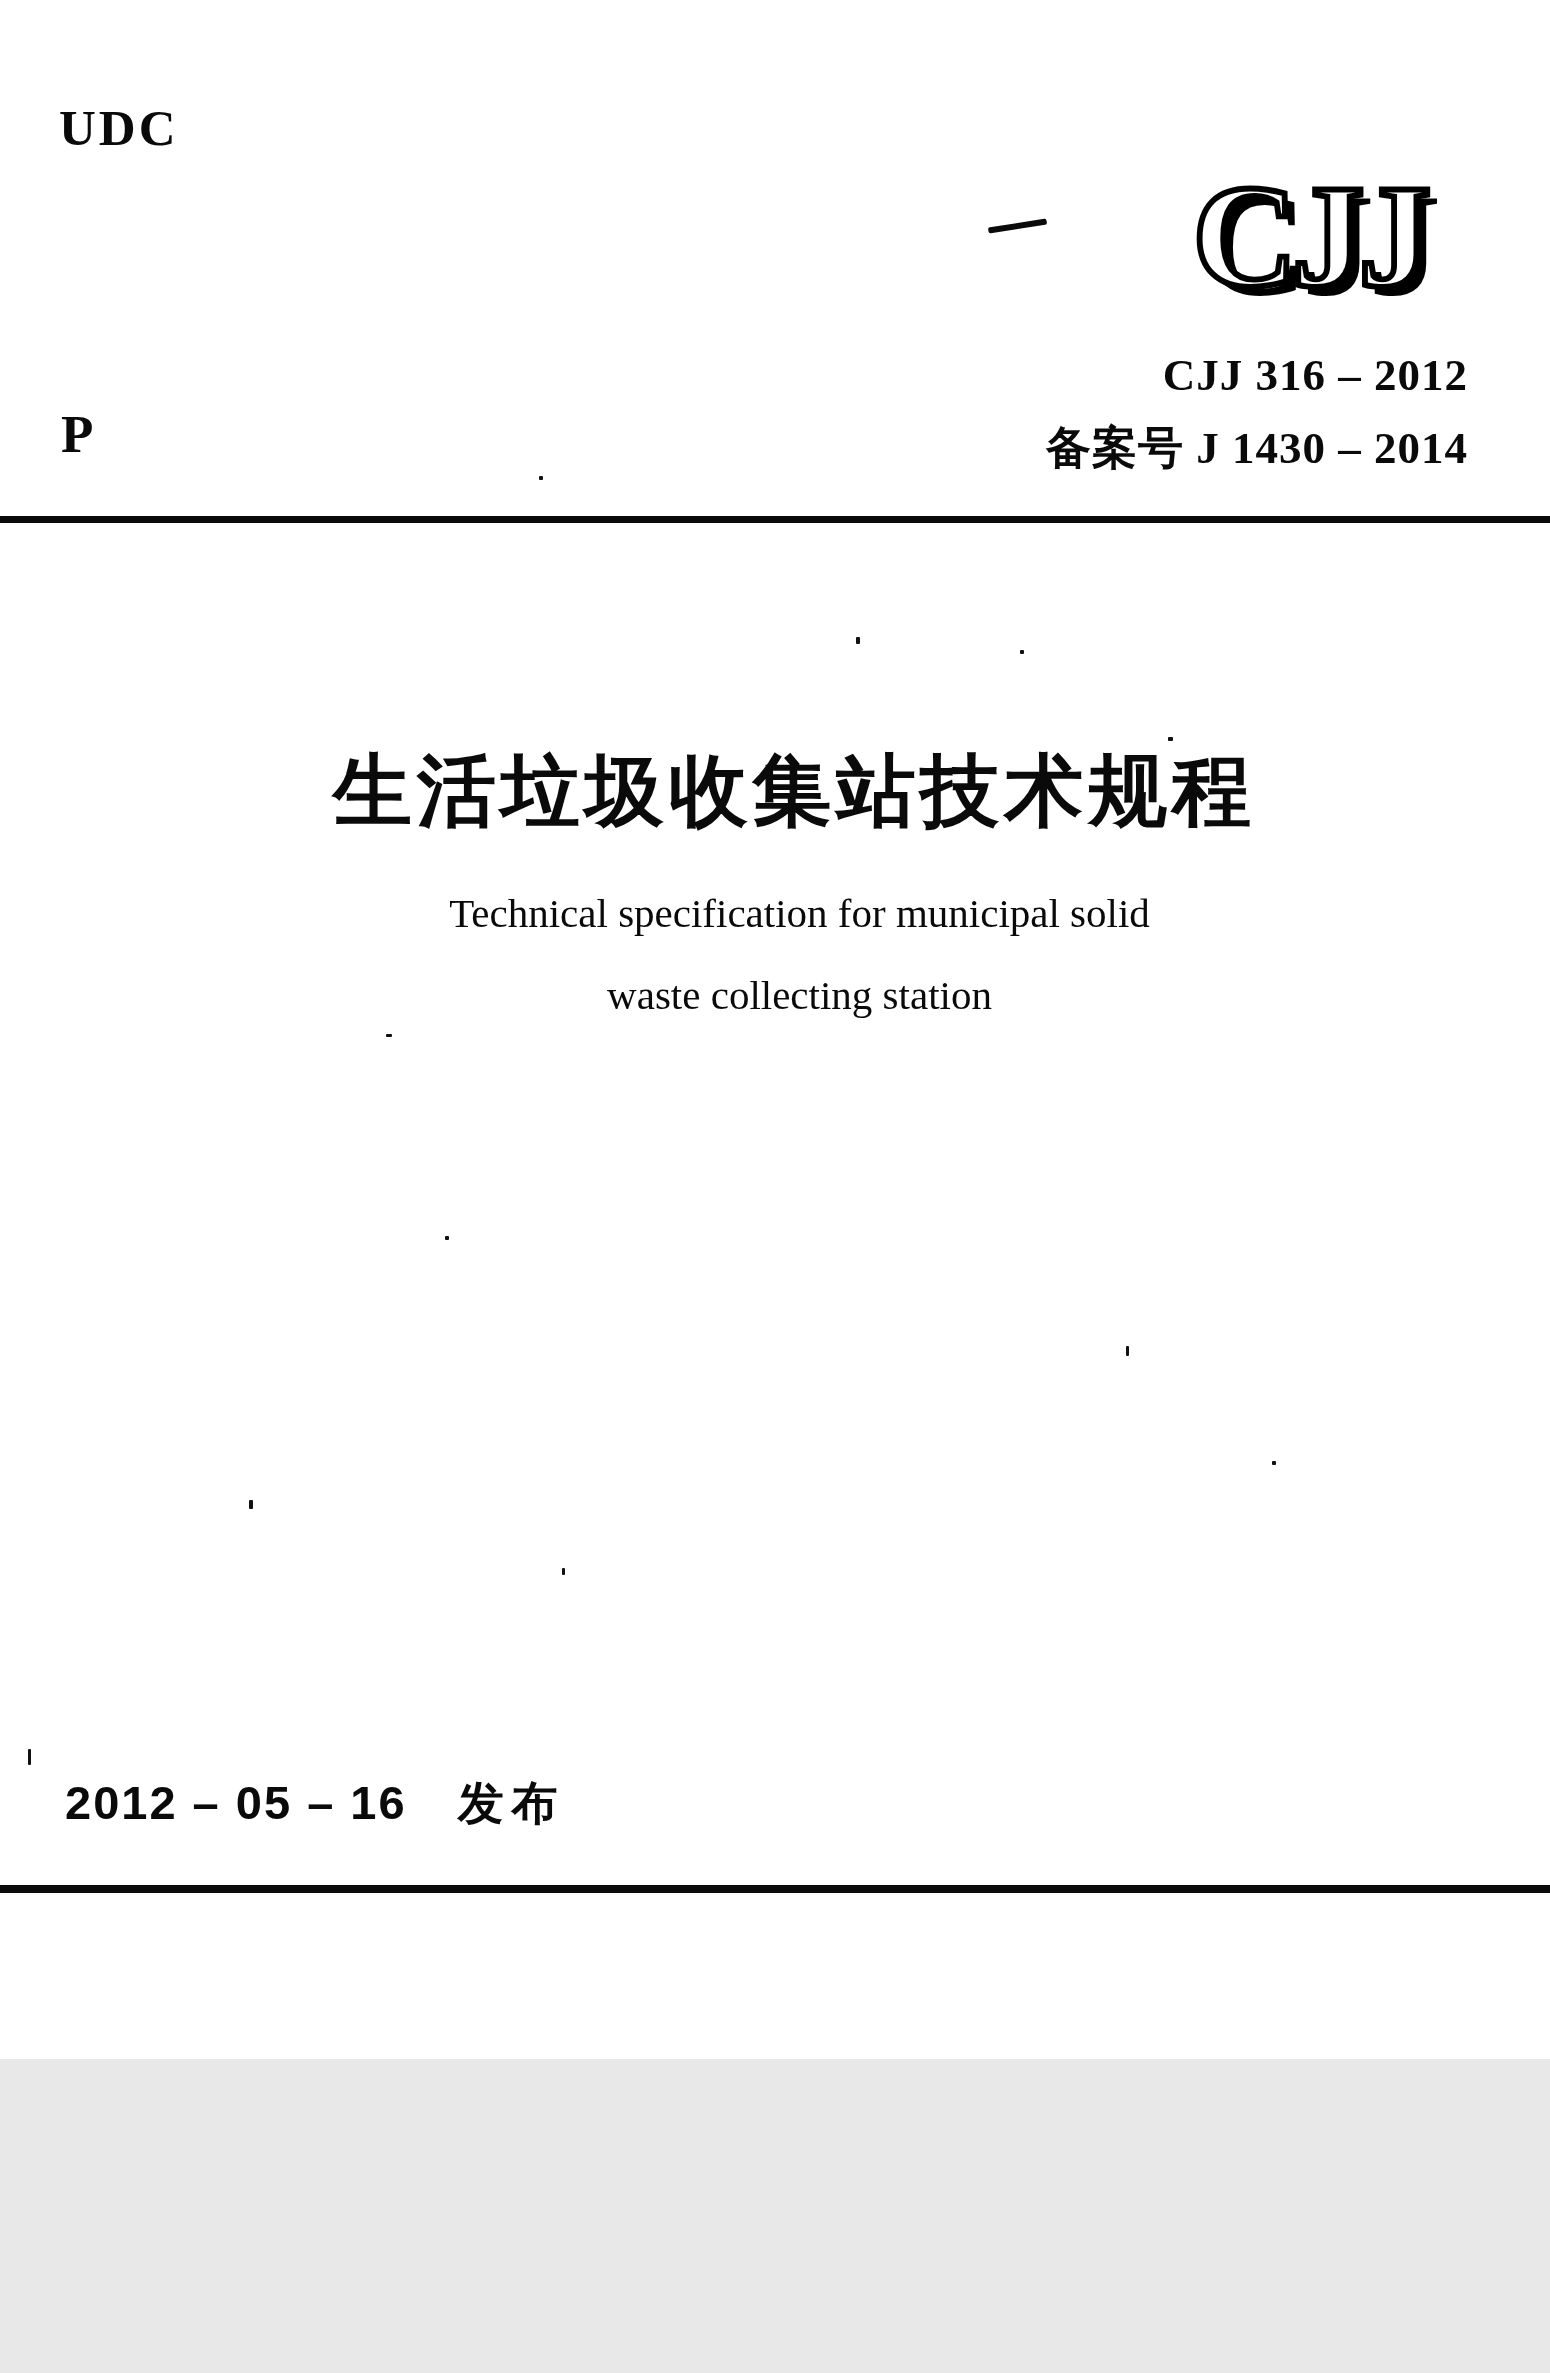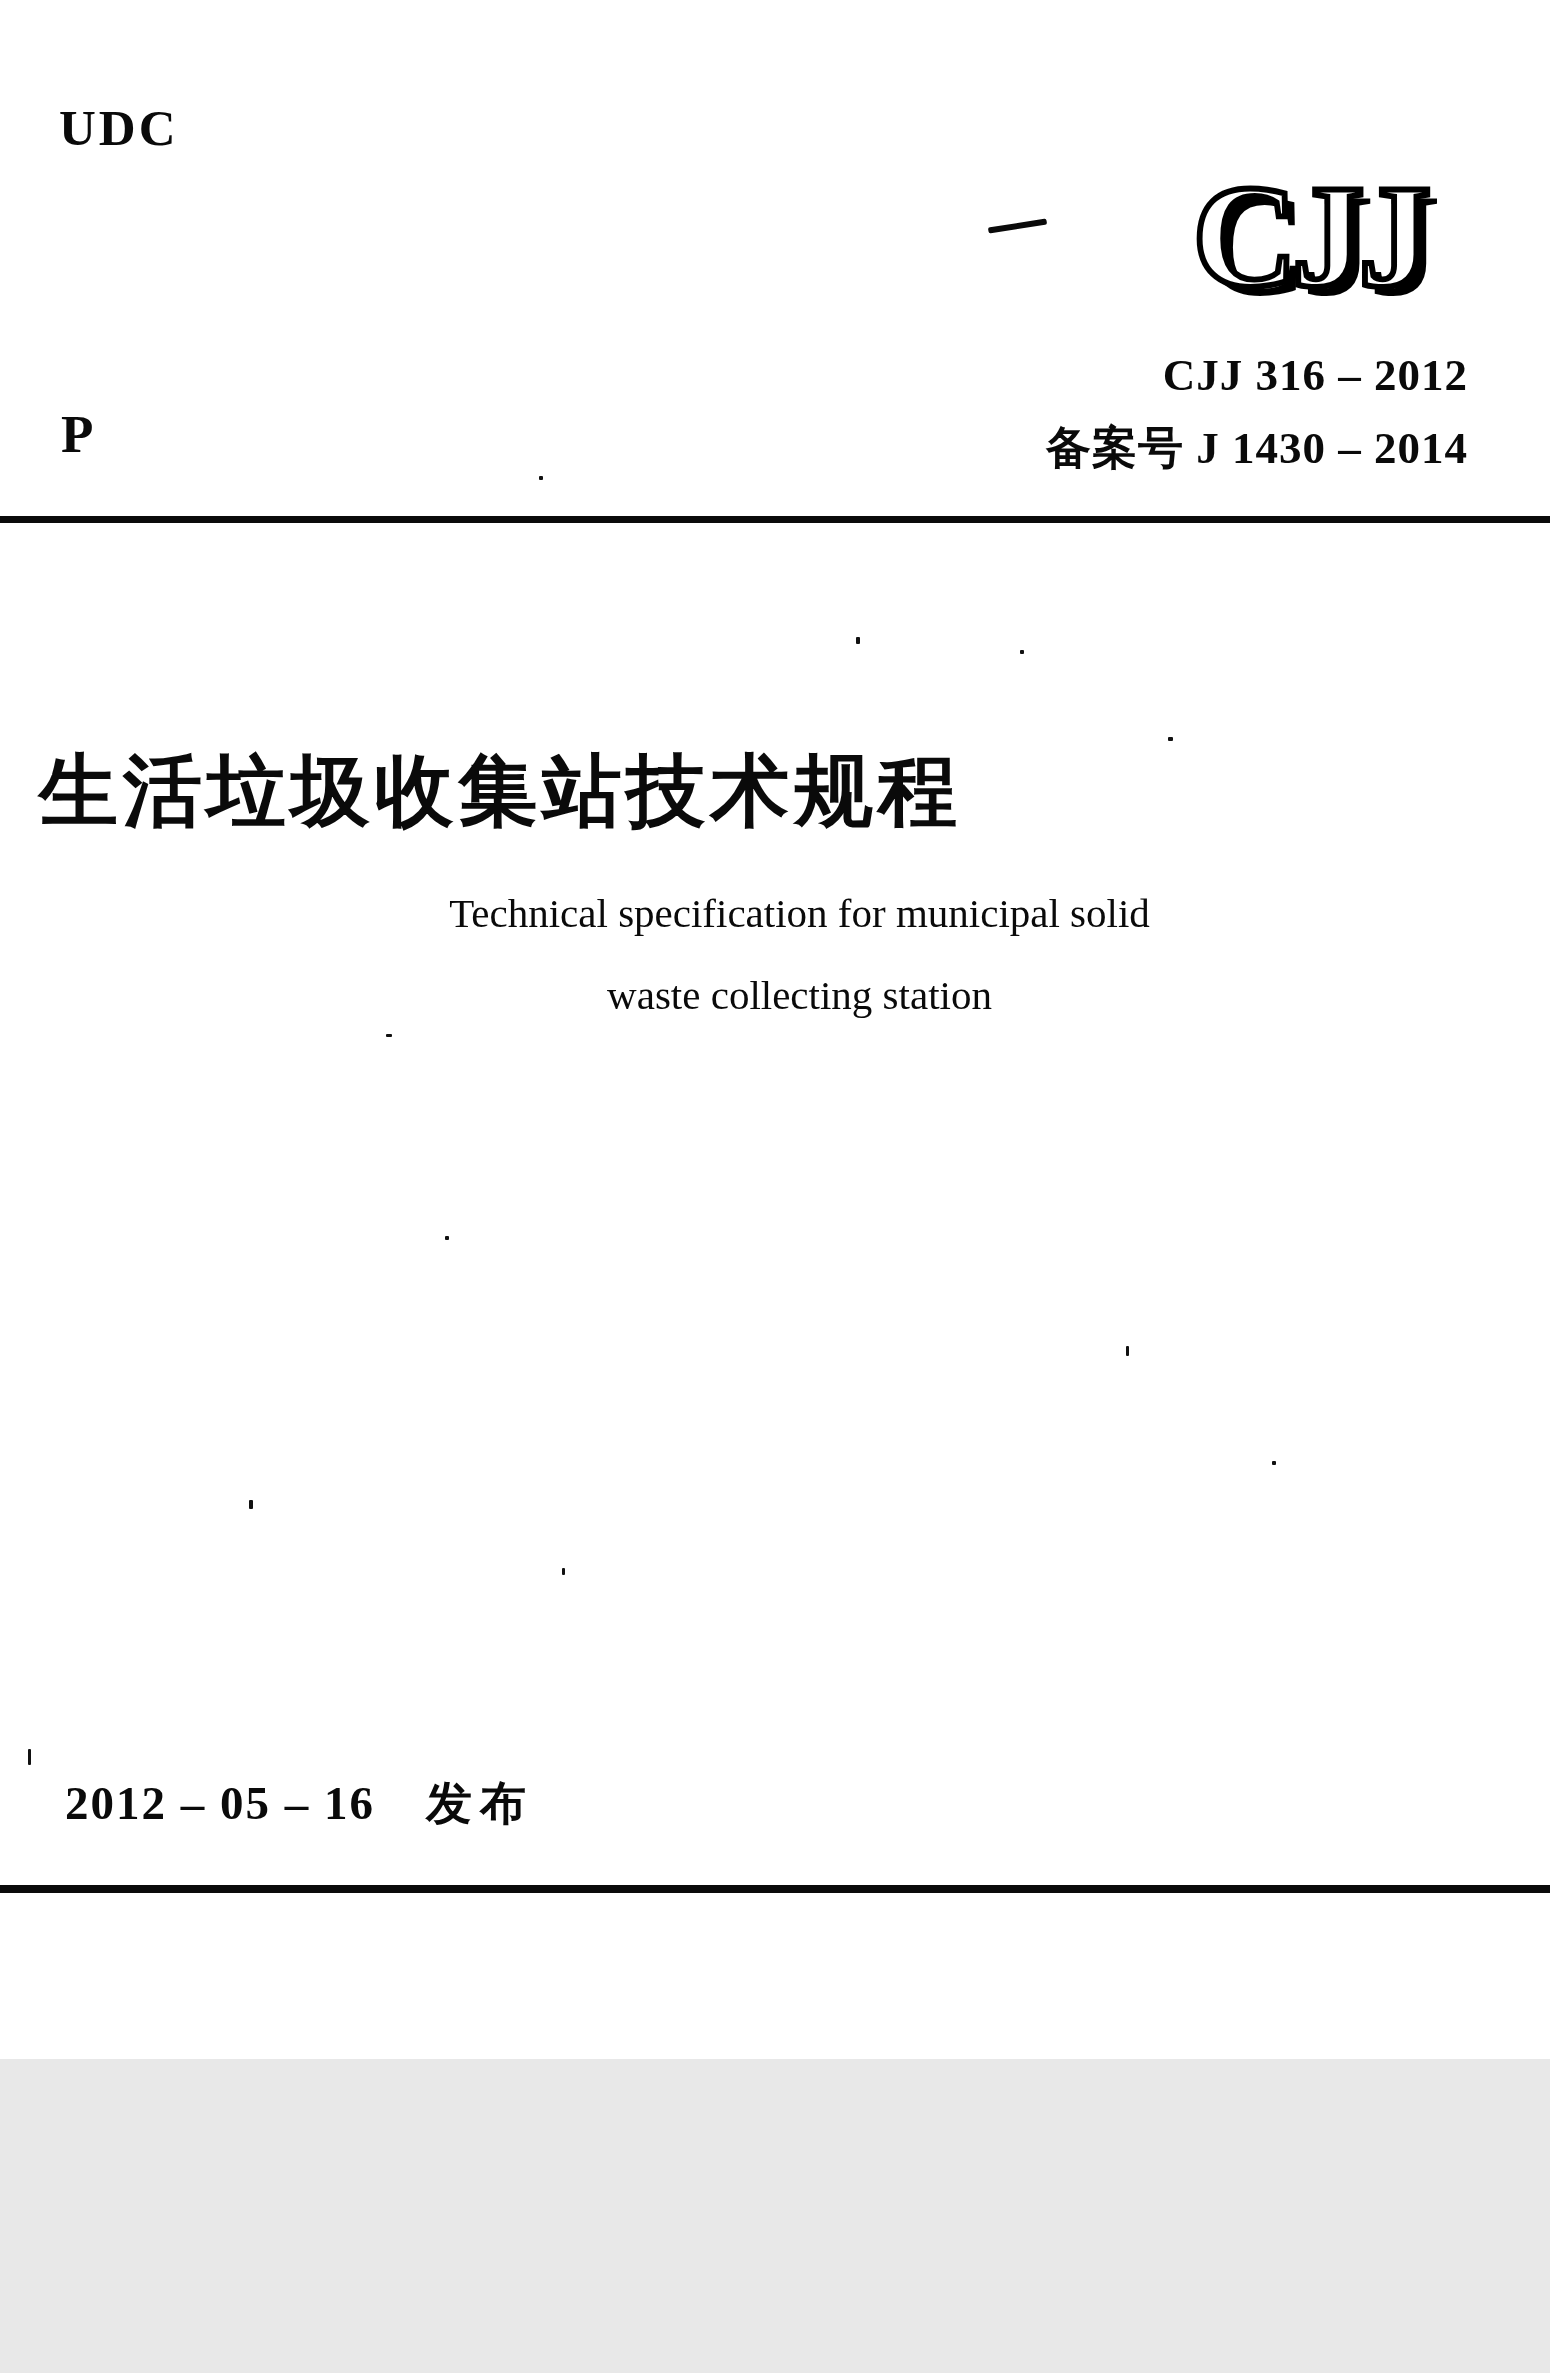--- a/index.html
+++ b/index.html
@@ -73,20 +73,21 @@
   }
 
   .rule { left: 0; width: 1551px; background: #0a0a0a; }
   .rule-1 { top: 516px; height: 6.9px; }
   .rule-2 { top: 1885px; height: 7.9px; }
   .bottom-bar { top: 2346px; height: 13.8px; }
 
   .main-title {
     left: 39px; top: 739px;
     width: 1511px;
+    text-align: center;
     font-family: "Liberation Serif", serif;
     font-weight: 600;
     font-size: 79px;
     letter-spacing: 4.9px;
     white-space: nowrap;
   }
 
   .en-title {
     left: 44px;
     width: 1511px;
@@ -102,21 +103,21 @@
   .dates-row {
     left: 65px; top: 1773px;
     width: 1420px;
     display: flex;
     justify-content: space-between;
     align-items: baseline;
     white-space: nowrap;
   }
   .date-group { display: flex; align-items: baseline; }
   .date-text {
-    font-family: Liberation Serif, serif;
+    font-family: Liberation Sans, sans-serif;
     font-weight: bold;
     font-size: 47px;
     letter-spacing: 2px;
     text-align: center;
   }
   .date-label {
     font-family: "Liberation Sans", sans-serif;
     font-weight: bold;
     font-size: 46px;
     letter-spacing: 7.9px;

